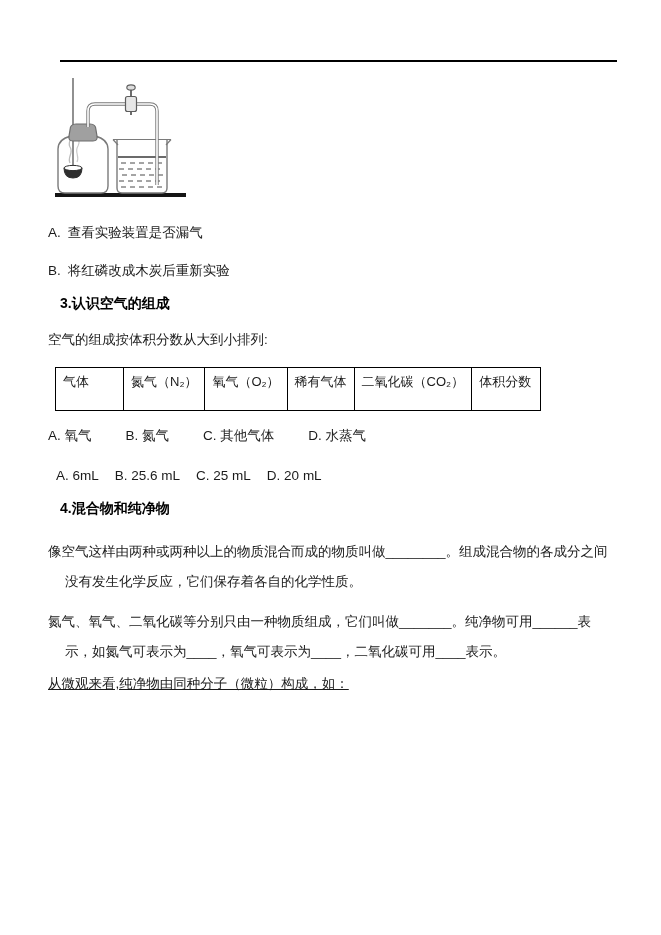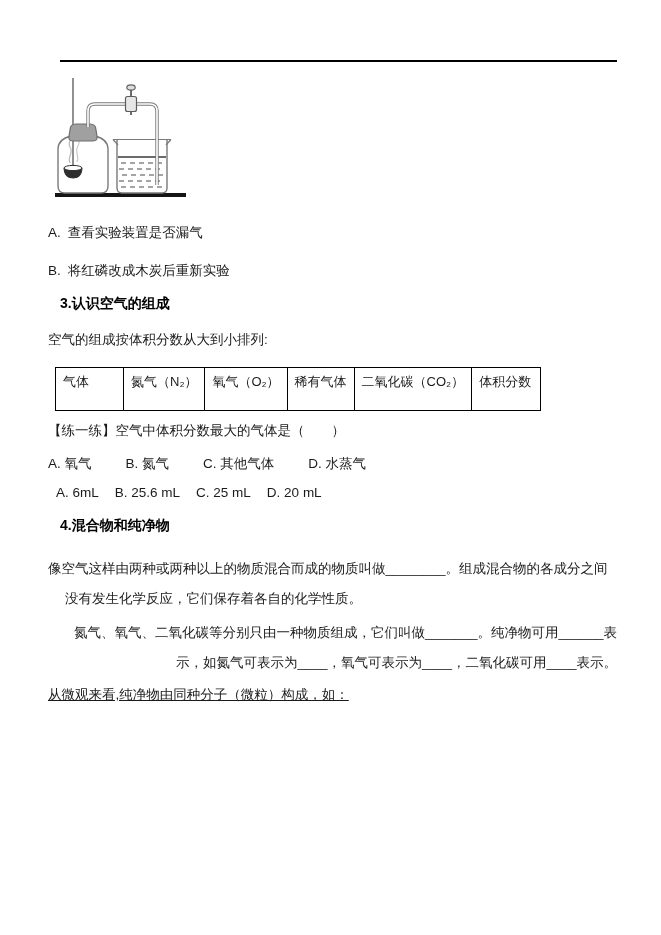--- a/index.html
+++ b/index.html
@@ -45,29 +45,29 @@
     vertical-align:top;
     font-size:13px;
     white-space:nowrap;
     overflow:hidden;
   }
 
   .practice { margin:11px 0 0 0; line-height:17px; }
   .practice.second { margin-top:20px; white-space:nowrap; font-size:13px; }
   .popts { margin:16px 0 0 0; line-height:17px; }
   .popts .po { margin-right:34px; }
-  .popts.narrow { margin-top:12px; padding-left:8px; }
+  .popts.narrow { margin-top:23px; padding-left:8px; }
   .popts.narrow .po { margin-right:16px; }
 
   .para {
     margin:20px 0 0 0;
     line-height:30px;
     padding-left:17px; text-indent:-17px;
   }
-  .para.p2 { margin-top:4px;text-align:right; }
+  .para.p2 { margin-top:10px; }
   .para.last { margin-top:8px; line-height:17px; padding-left:0; text-indent:0;text-decoration:underline; }
 </style>
 </head>
 <body>
 
 <div class="page">
 
   <div class="top-rule"></div>
 
   <div class="figure-wrap">
@@ -138,23 +138,20 @@
         <td>气体</td>
         <td>氮气（N₂）</td>
         <td>氧气（O₂）</td>
         <td>稀有气体</td>
         <td>二氧化碳（CO₂）</td>
         <td>体积分数</td>
       </tr>
     </tbody>
   </table>
 
-  <p class="practice">
-    <span>【练一练】</span><span>空气中体积分数最大的气体是（　　）</span>
-  </p>
   <p class="popts">
     <span class="po">A. 氧气</span><span class="po">B. 氮气</span><span class="po">C. 其他气体</span><span class="po">D. 水蒸气</span>
   </p>
 
   <p class="popts narrow">
     <span class="po">A. 6mL</span><span class="po">B. 25.6 mL</span><span class="po">C. 25 mL</span><span class="po">D. 20 mL</span>
   </p>
 
   <h3 class="sec-heading">4.混合物和纯净物</h3>
 

